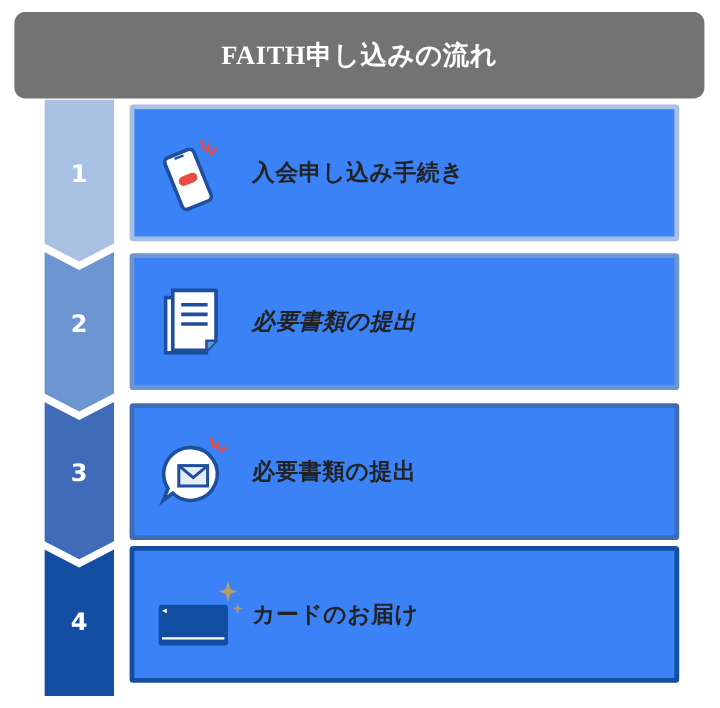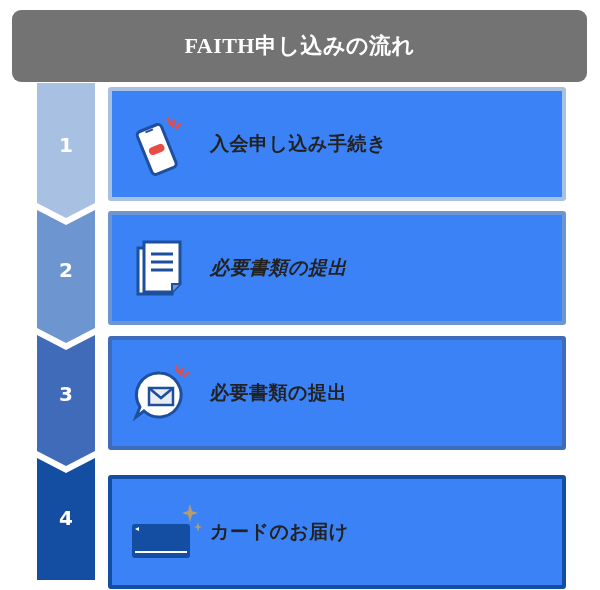--- a/index.html
+++ b/index.html
@@ -71,21 +71,21 @@
       <rect x="17" y="25" width="24" height="17" fill="#e8ecf3" stroke="#1d4f9e" stroke-width="2.5"></rect>
       <polyline points="17,25 29,35 41,25" fill="none" stroke="#1d4f9e" stroke-width="2.5"></polyline>
       <line x1="44" y1="3" x2="46" y2="9" stroke="#e94b45" stroke-width="2.5" stroke-linecap="round"></line>
       <line x1="50" y1="6" x2="49" y2="11" stroke="#e94b45" stroke-width="2.5" stroke-linecap="round"></line>
       <line x1="56" y1="10" x2="52" y2="13" stroke="#e94b45" stroke-width="2.5" stroke-linecap="round"></line>
     </svg>
   </div>
   <span class="card-label">必要書類の提出</span>
 </div>
 
-<div class="card" style="top:475px;border-color:#134ea2;">
+<div class="card" style="top:455px;border-color:#134ea2;">
   <div class="card-icon" style="width:72px;">
     <svg width="72" height="64" viewBox="0 0 72 64">
       <rect x="0" y="22" width="58" height="34" rx="3" fill="#134ea2"></rect>
       <polygon points="3,27 7,25 7,29" fill="#fff"></polygon>
       <line x1="3" y1="50" x2="55" y2="50" stroke="#fff" stroke-width="2"></line>
       <path d="M58 2 L60 9 L66 11 L60 13 L58 20 L56 13 L50 11 L56 9 Z" fill="#b79c6e"></path>
       <path d="M66 20 L67 24 L70 25 L67 26 L66 30 L65 26 L62 25 L65 24 Z" fill="#b79c6e"></path>
     </svg>
   </div>
   <span class="card-label">カードのお届け</span>

